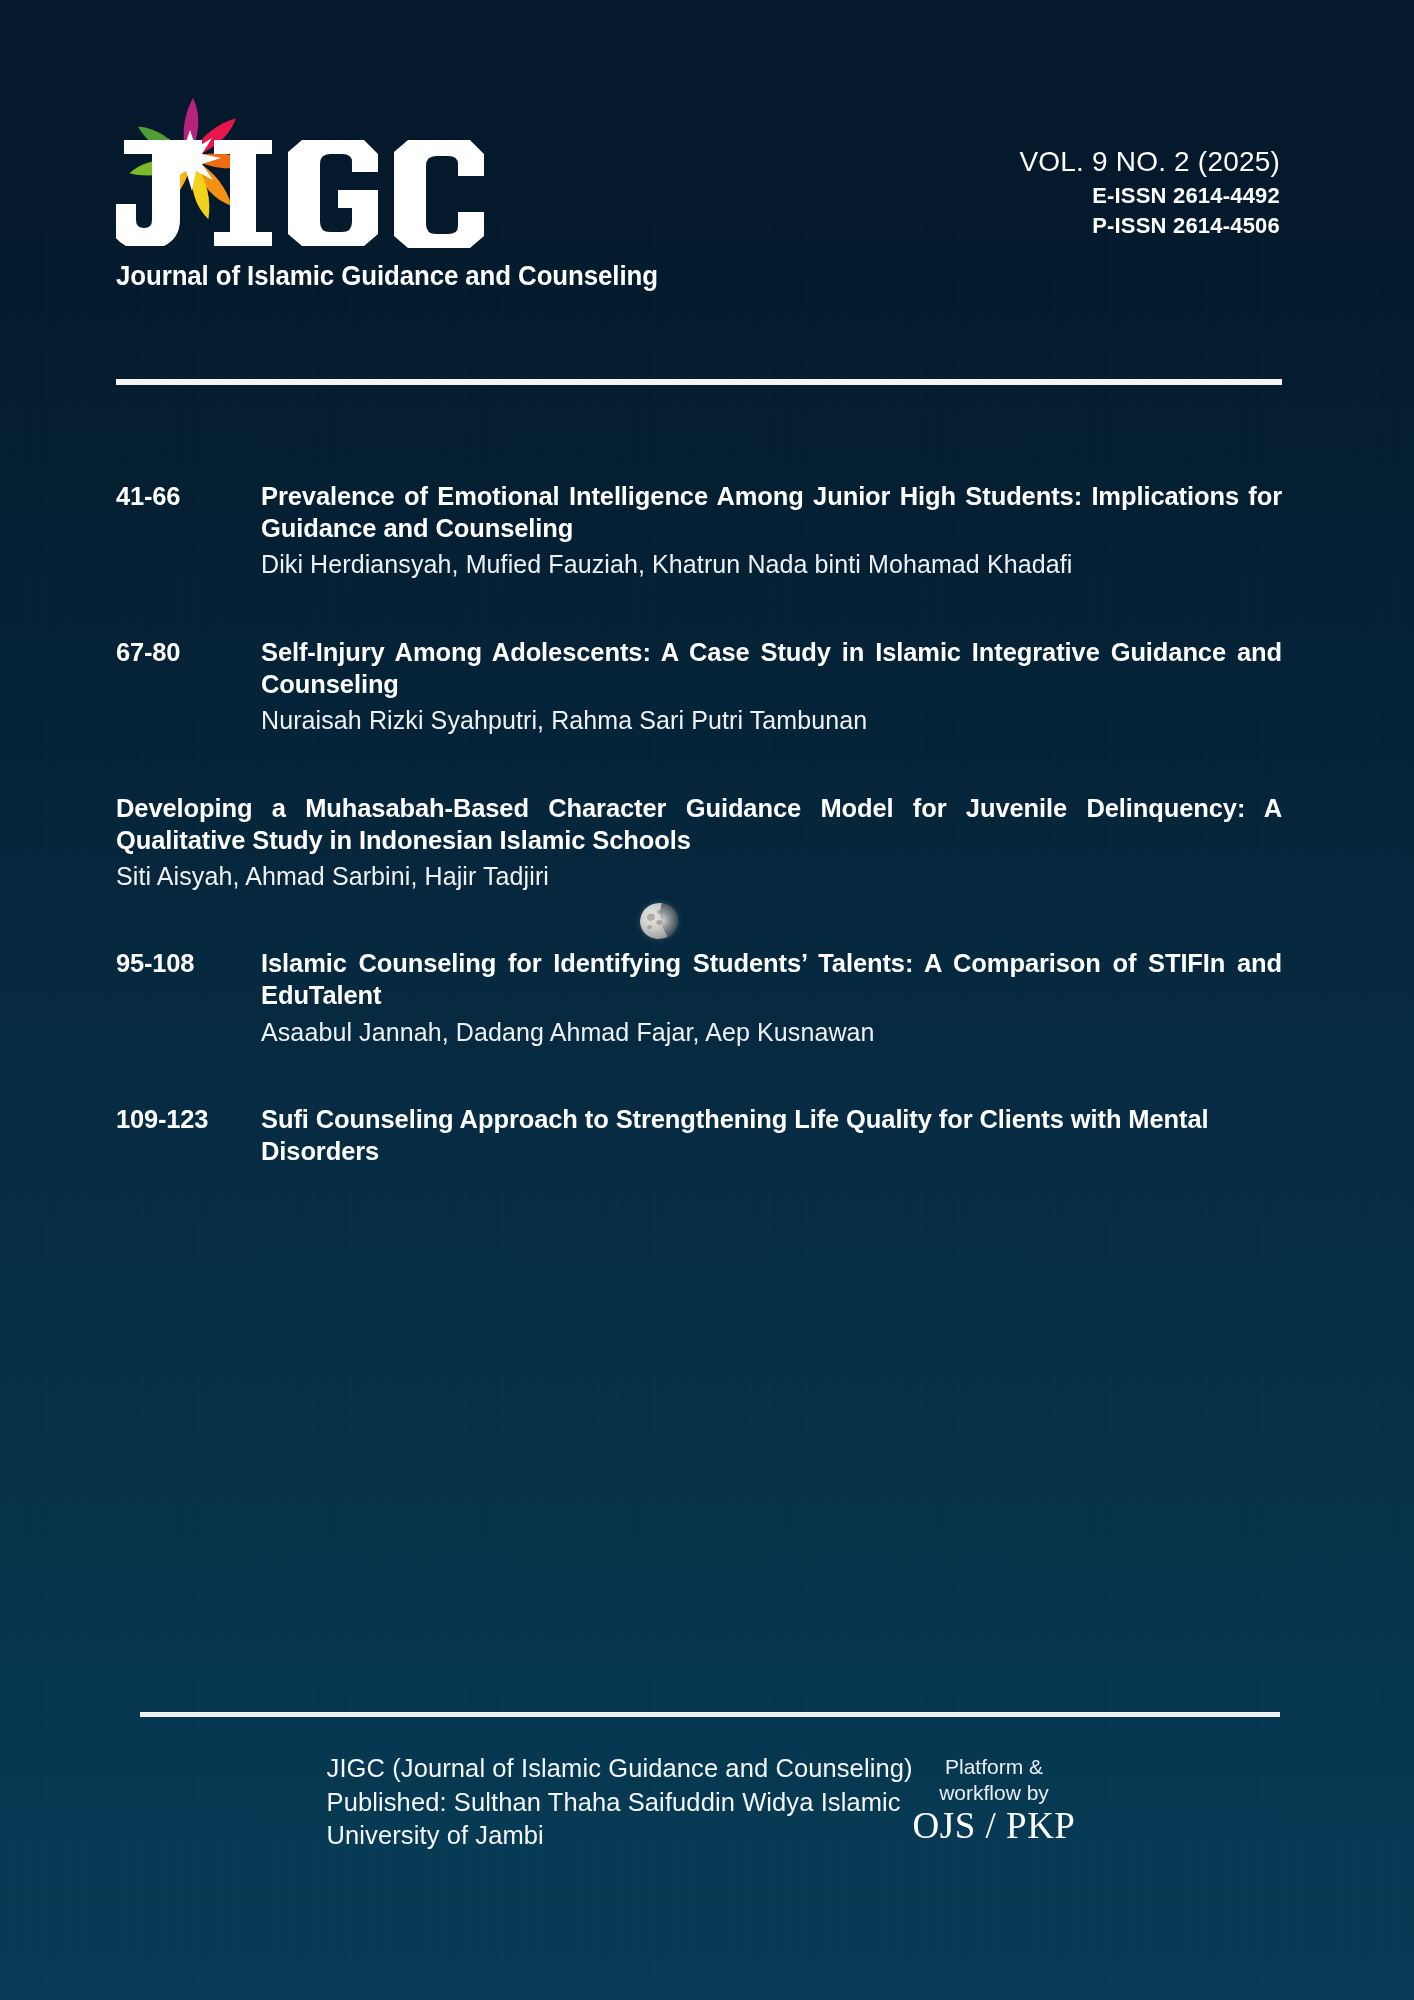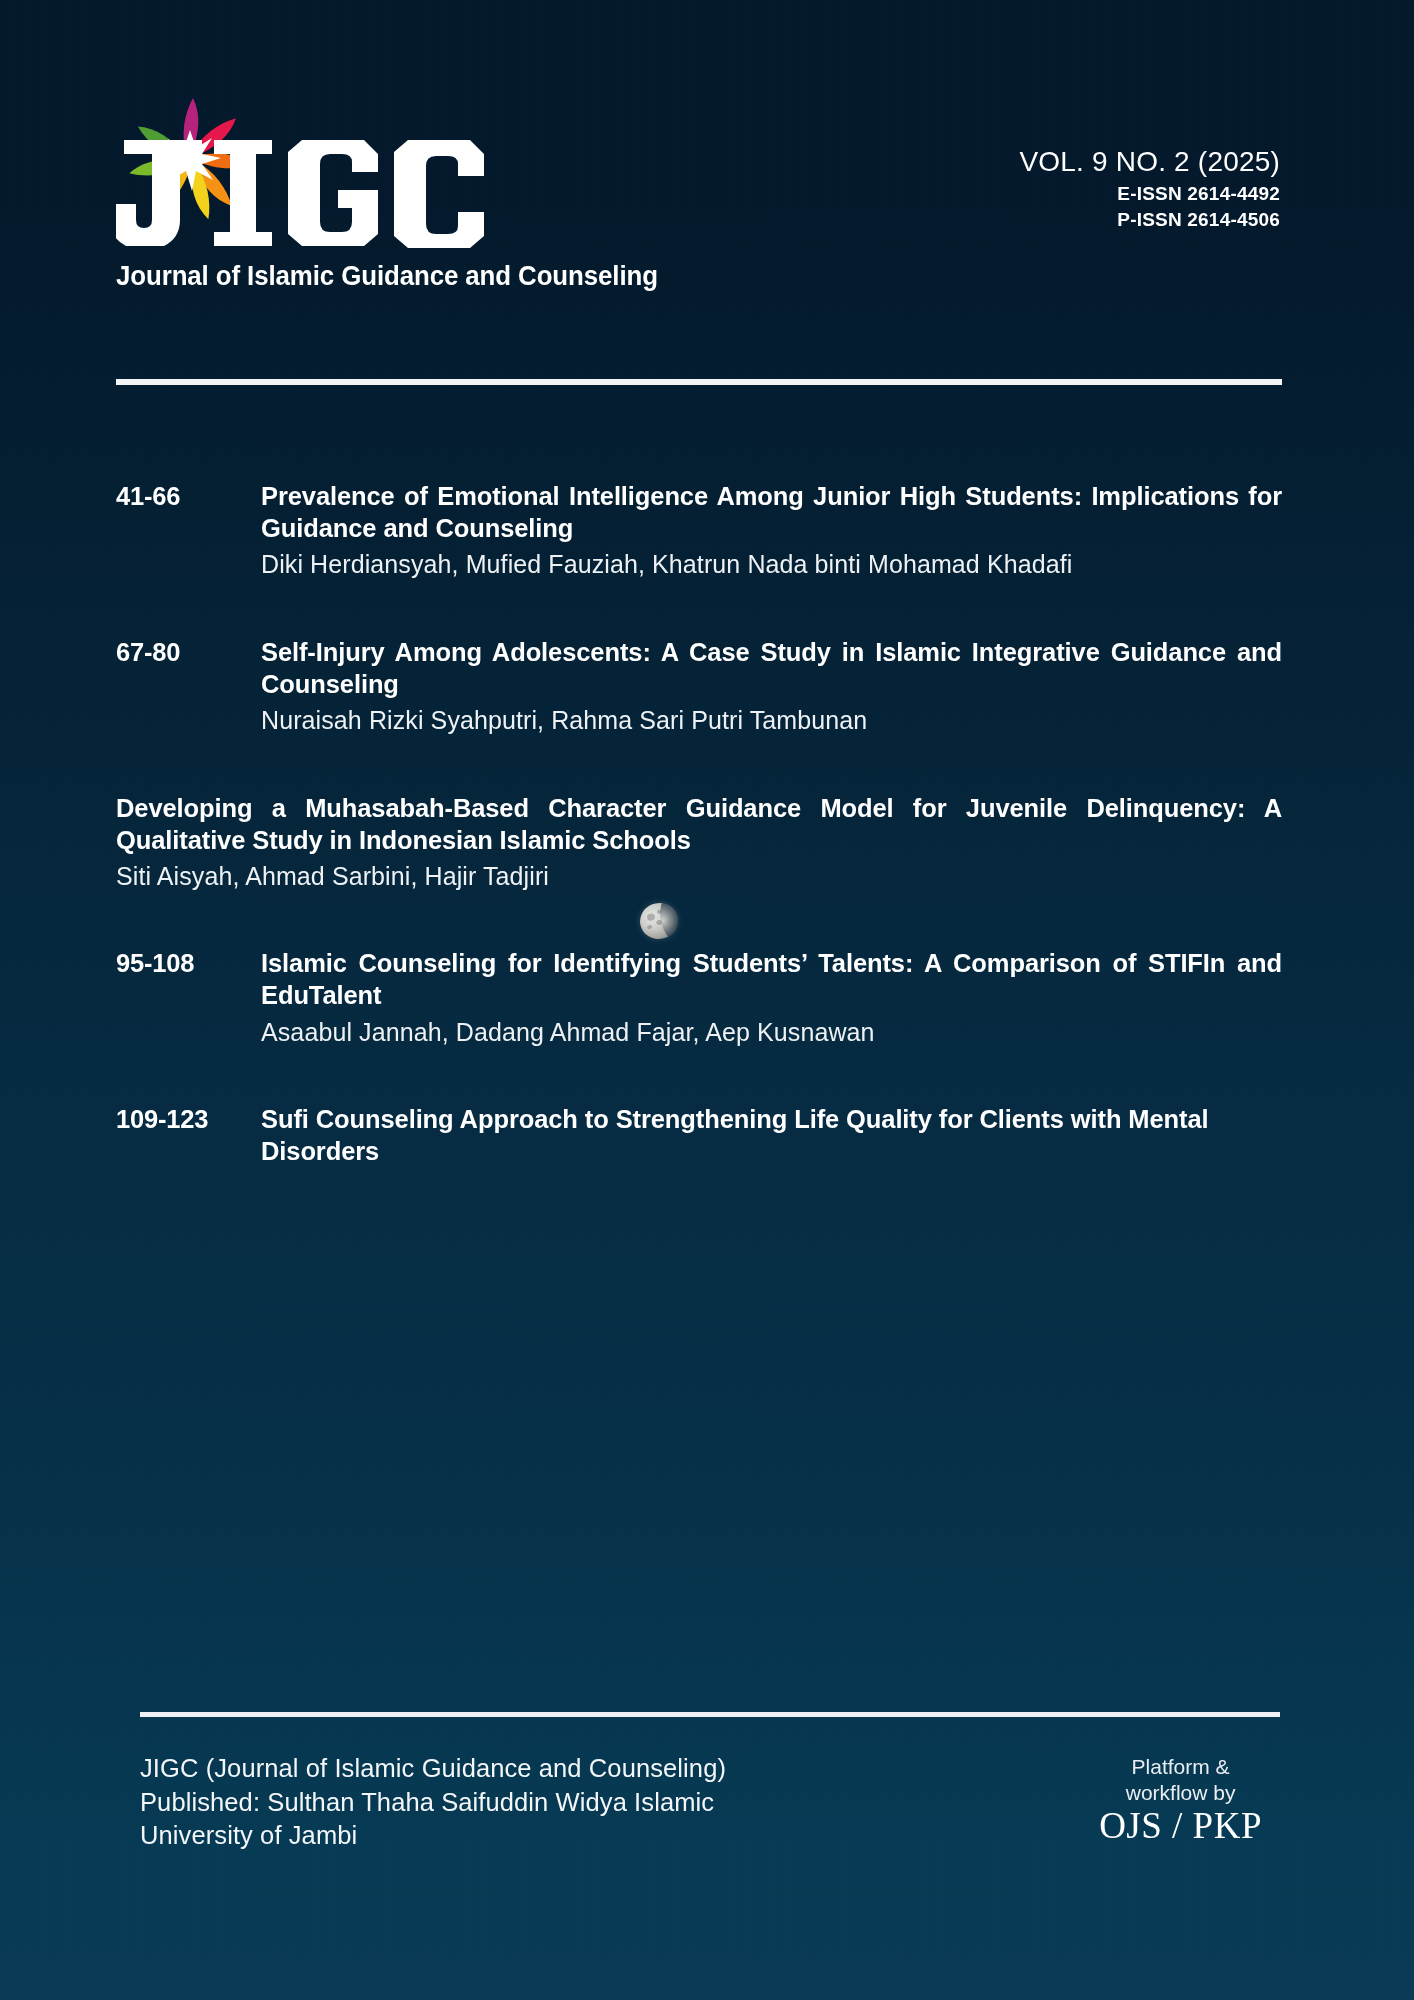--- a/index.html
+++ b/index.html
@@ -103,21 +103,21 @@
     color:#ffffff;
   }
   .issue-vol {
     font-size:28px;
     font-weight:normal;
     letter-spacing:.2px;
     line-height:1.32;
     white-space:nowrap;
   }
   .issue-issn {
-    font-size:19px;
+    font-size:22px;
     font-weight:bold;
     letter-spacing:.2px;
     line-height:1.36;
     white-space:nowrap;
   }
 
   .rule-top {
     position:absolute;
     left:116px;
     top:379px;
@@ -216,21 +216,21 @@
     height:5px;
     background:#edf1f4;
   }
 
   .footer {
     position:absolute;
     left:140px;
     top:1752px;
     width:1140px;
     display:flex;
-    justify-content:space-between;
+    justify-content:center;
     align-items:flex-start;
   }
 
   .pub-info {
     font-size:25.5px;
     line-height:1.32;
     color:#f4f7f9;
     font-weight:normal;
     letter-spacing:.1px;
   }

